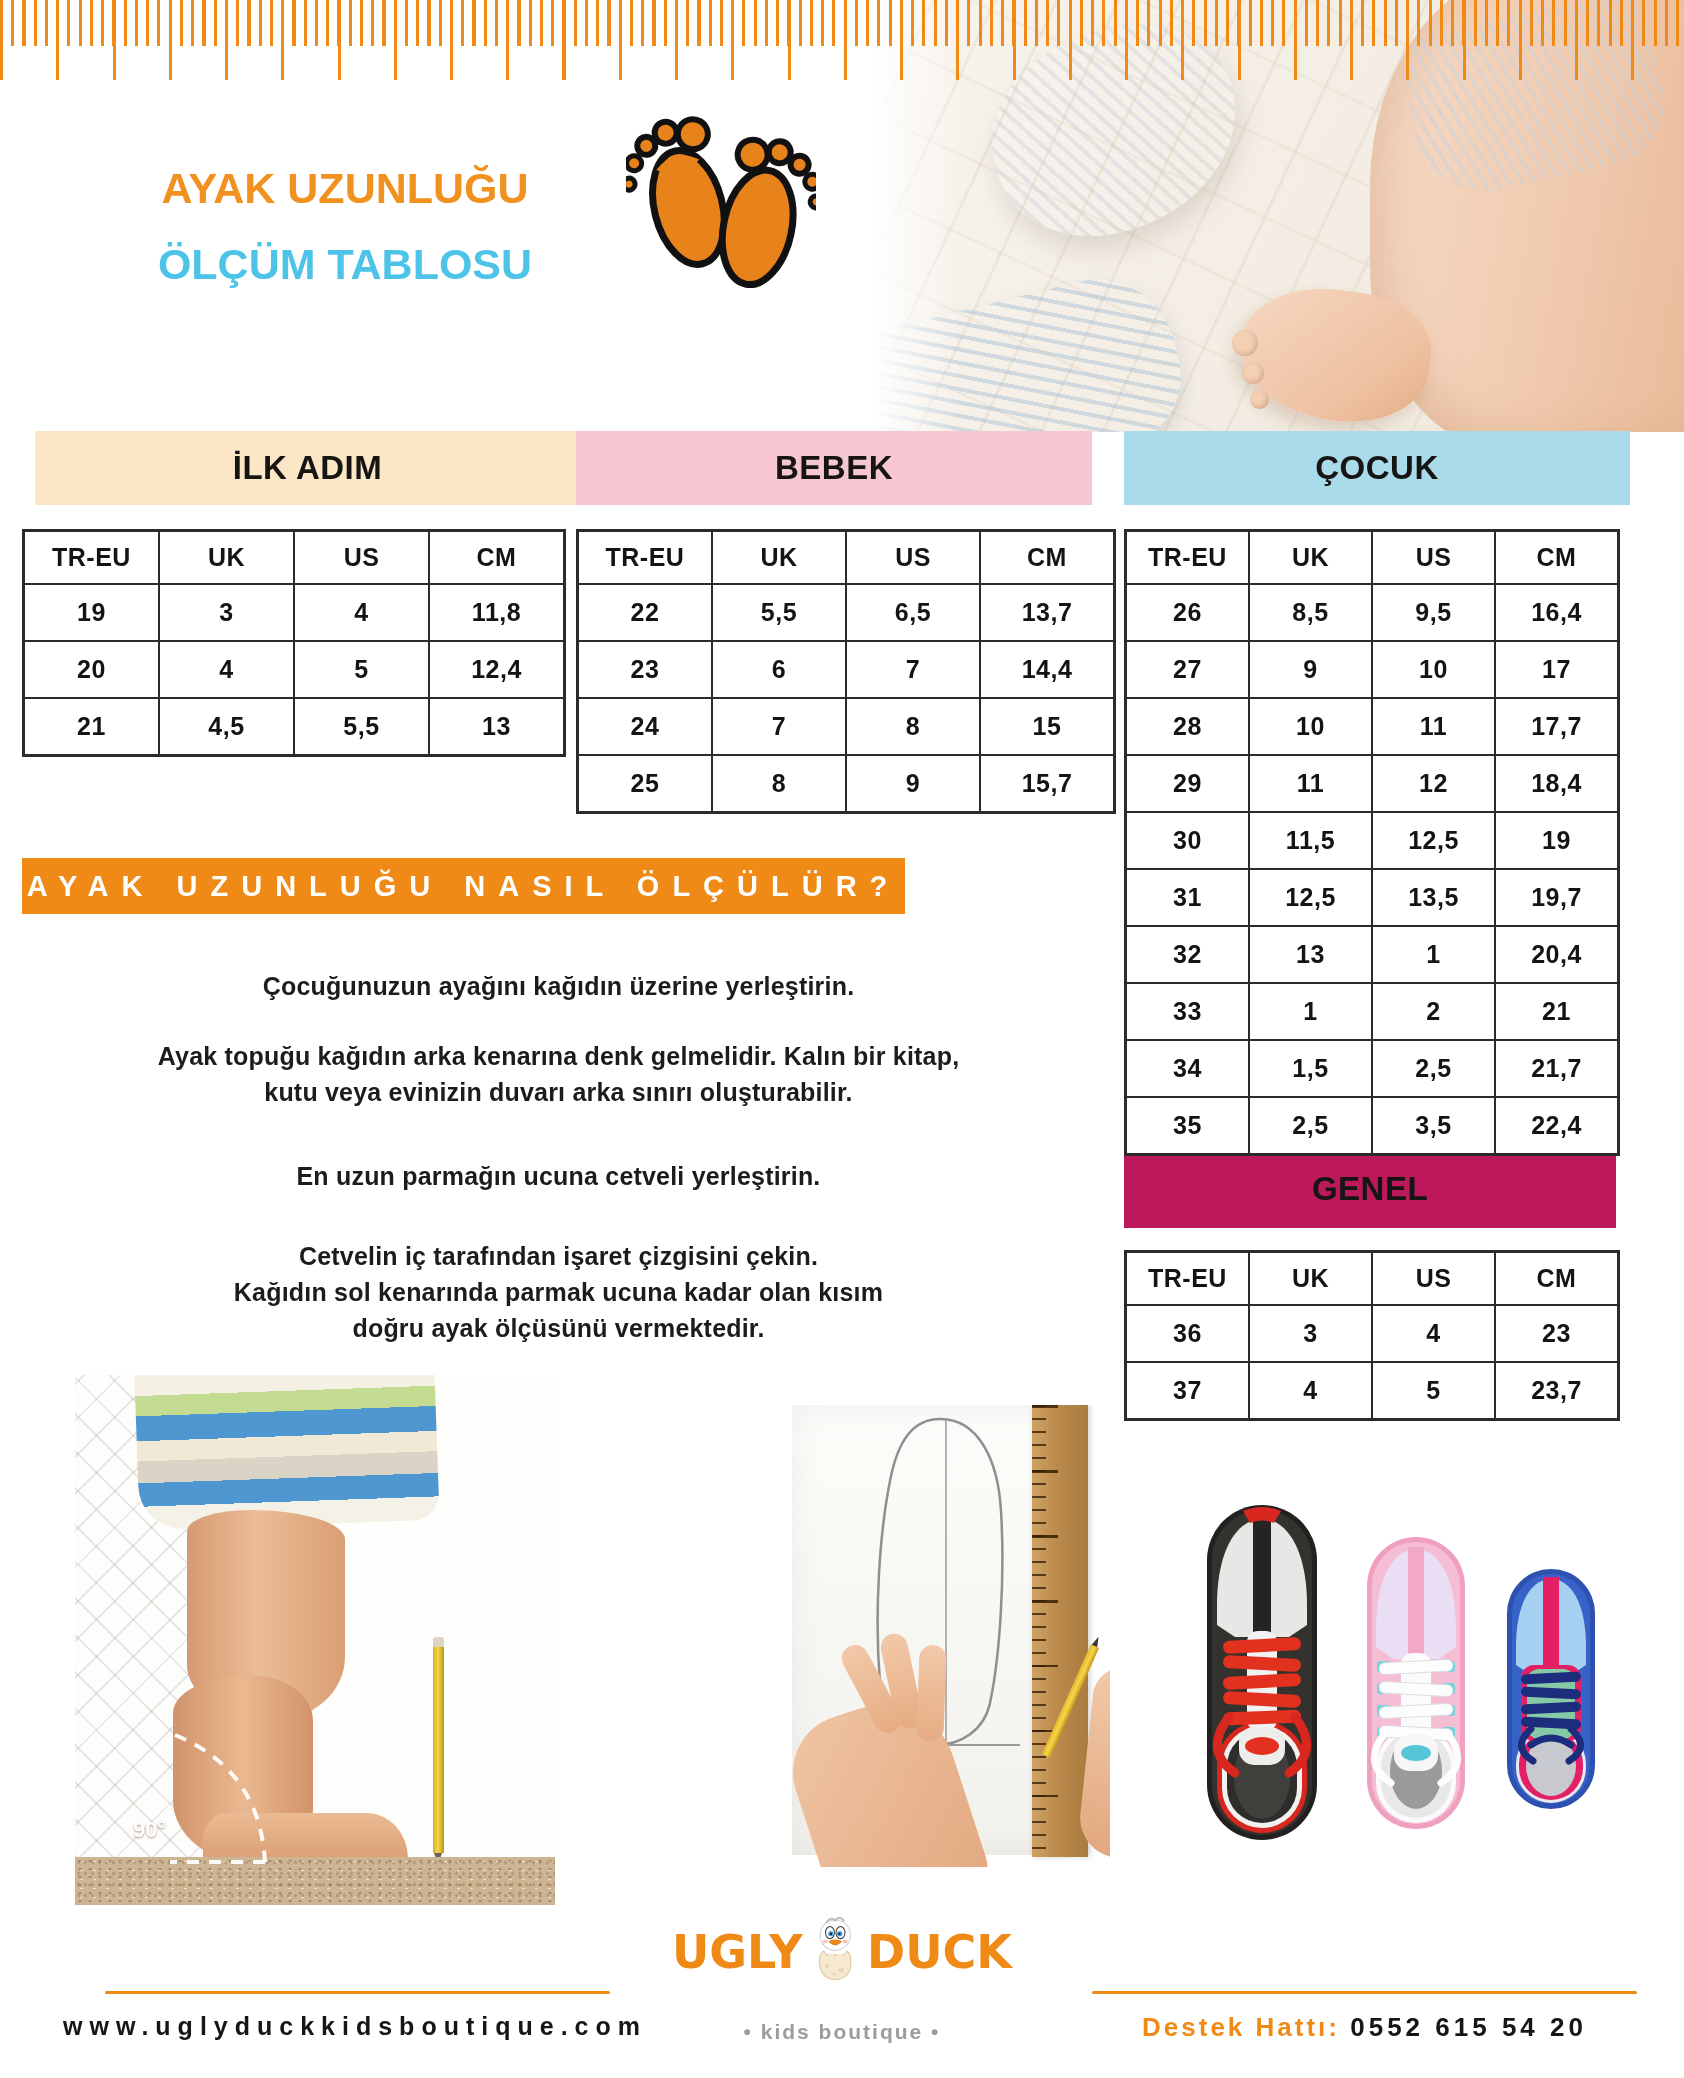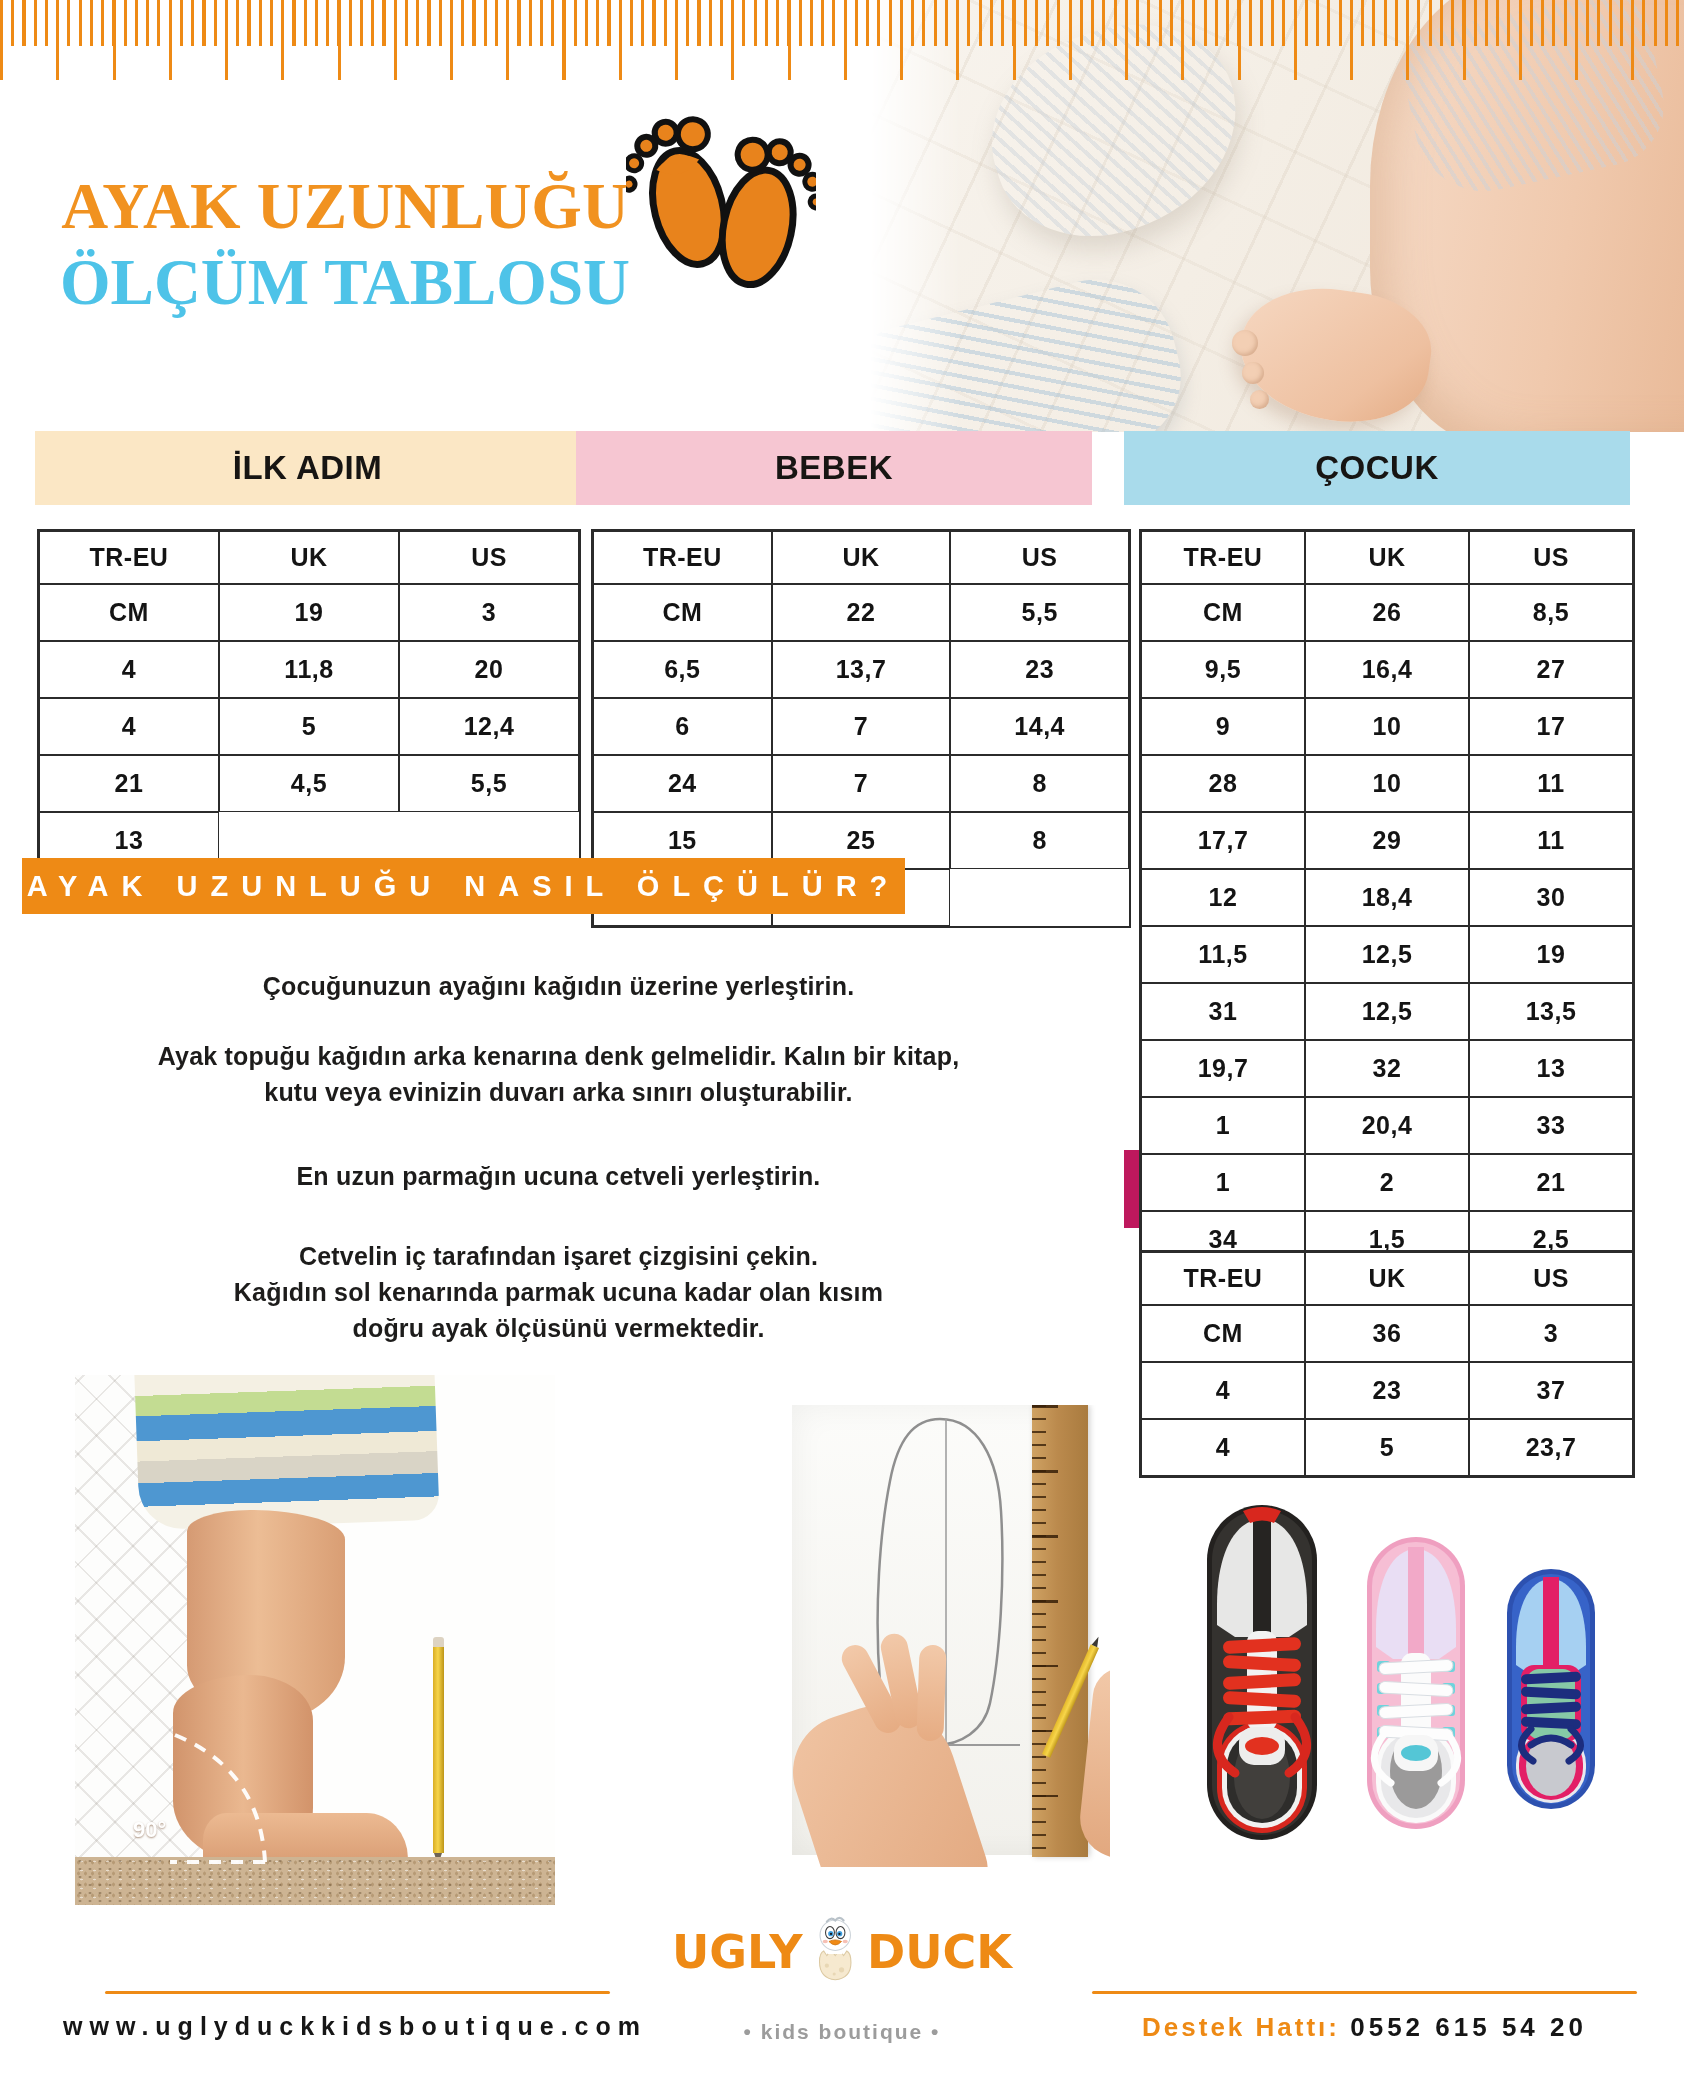--- a/index.html
+++ b/index.html
@@ -40,40 +40,40 @@
     transform:rotate(8deg);
     background:linear-gradient(135deg,#f6d8c2 0%,#eec0a0 70%,#e3ab84 100%);
     box-shadow:-6px 10px 16px rgba(160,120,90,.25);}
   .toe{position:absolute;border-radius:50%;background:#f3cfb4;box-shadow:inset -2px -2px 4px rgba(190,140,105,.5);}
   .leg-sock{position:absolute;left:540px;top:10px;width:250px;height:170px;border-radius:40px 20px 60px 70px;
     transform:rotate(-12deg);
     background:linear-gradient(150deg,#fbfcfd,#e8edf1 70%,#dde3e9);
     background-image:repeating-linear-gradient(70deg,rgba(200,210,220,.45) 0 4px,transparent 4px 11px);}
 
   
-  #title{position:absolute;left:55px;top:168px;width:580px;text-align:center;z-index:6;
-    font-family:Liberation Serif, serif;font-weight:bold;font-size:65px;line-height:76px;
+  #title{position:absolute;left:55px;top:150px;width:580px;text-align:center;z-index:6;
+    font-family:Liberation Sans, sans-serif;font-weight:bold;font-size:43px;line-height:76px;
     letter-spacing:0;}
   #title .l1{color:#f19220;}
   #title .l2{color:#4ec3e8;}
 
   
   #footprints{position:absolute;left:626px;top:86px;z-index:6;}
 
   
   .section-bar{position:absolute;height:74px;display:flex;align-items:center;justify-content:center;
     font-size:33px;font-weight:bold;color:#171513;letter-spacing:.5px;}
   #bar-ilk{left:22px;top:431px;width:545px;background:#fbe7c5;margin-left:13px;}
   #bar-bebek{left:576px;top:431px;width:516px;background:#f6c6d2;}
   #bar-cocuk{left:1124px;top:431px;width:506px;background:#a9dbeb;}
   #bar-genel{left:1124px;top:1150px;width:492px;height:78px;background:#be185d;}
 
   
-  .size-table{position:absolute;display:grid;grid-template-columns:repeat(3,1fr);
-    grid-template-rows:53px;grid-auto-rows:57px;border:2px solid #2b2b2b;background:#fff;margin-left:15px;}
+  .size-table{position:absolute;display:grid;grid-template-columns:repeat(4,1fr);
+    grid-template-rows:53px;grid-auto-rows:57px;border:2px solid #2b2b2b;background:#fff;}
   .cell{border:1px solid #2b2b2b;display:flex;align-items:center;justify-content:center;
     font-weight:bold;color:#141414;font-size:25px;letter-spacing:.5px;}
   .cell.th{font-size:25px;}
   #table-ilk{left:22px;top:529px;width:540px;}
   #table-bebek{left:576px;top:529px;width:536px;}
   #table-cocuk{left:1124px;top:529px;width:492px;}
   #table-genel{left:1124px;top:1250px;width:492px;}
 
   
   #howto-banner{position:absolute;left:22px;top:858px;width:883px;height:56px;background:#ee8a15;

